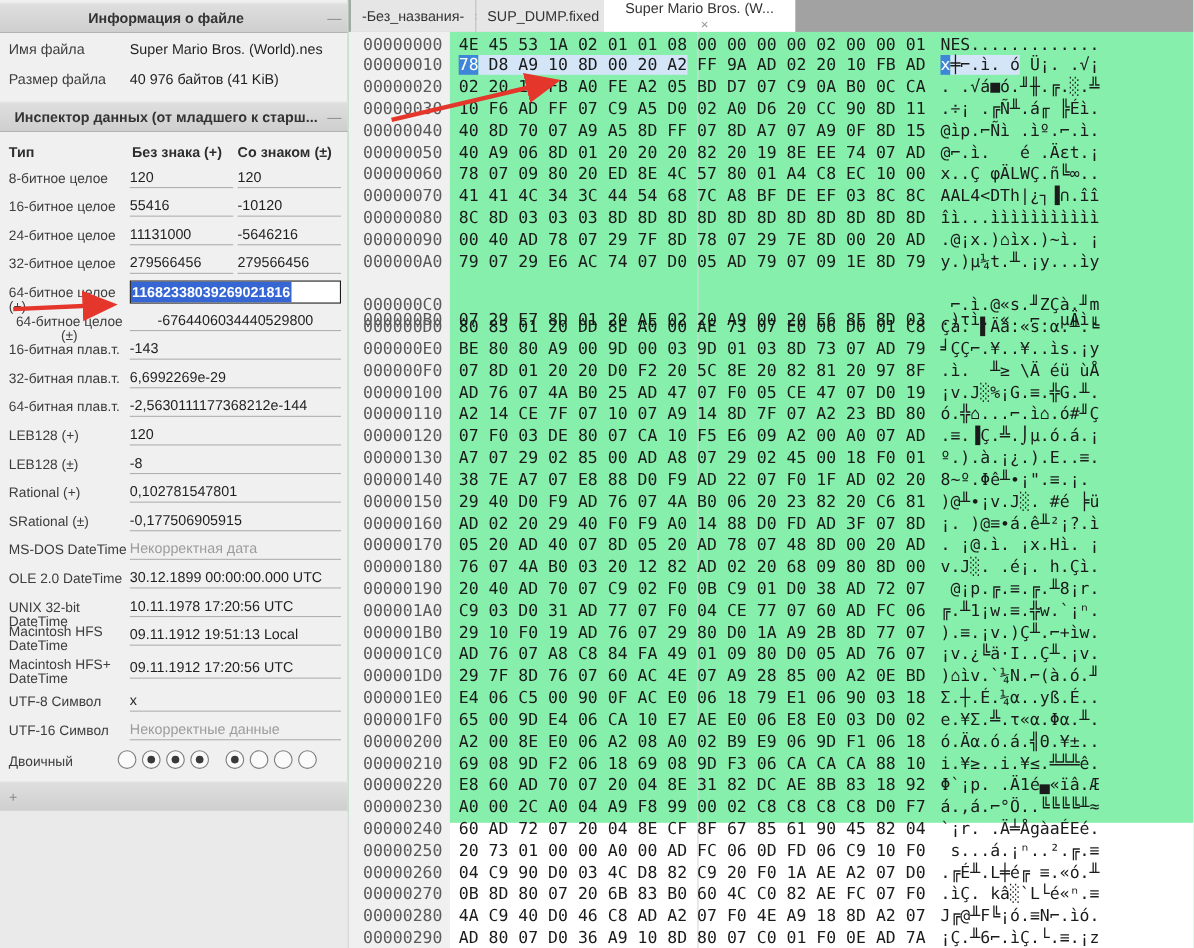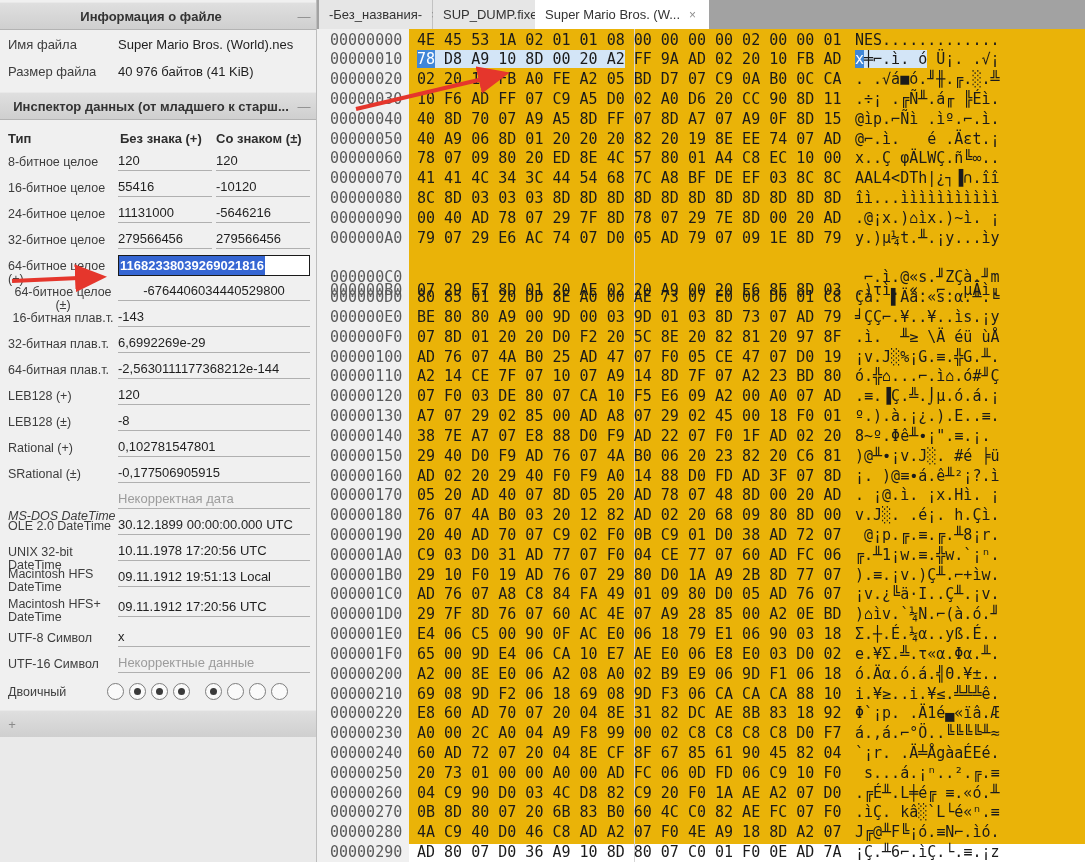--- a/index.html
+++ b/index.html
@@ -38,21 +38,21 @@
     line-height:19px;padding:0 1px;font-weight:bold;}
   .radios{position:absolute;left:107px;top:4px;white-space:nowrap;}
   .radio{display:inline-block;width:15px;height:15px;border:1px solid #7d7d7d;
     border-radius:50%;background:#fafafa;margin-right:5px;vertical-align:middle;}
   .radio.gap{margin-left:10px;}
   .radio.on::after{content:"";display:block;width:7px;height:7px;margin:4px;
     border-radius:50%;background:#3a3a3a;}
   .below-area{position:absolute;left:0;top:737px;width:316px;height:125px;background:#eaeaea;}
 
   
-  .hex-panel{position:absolute;left:317px;top:0;width:768px;height:844px;background:#eab308;}
+  .hex-panel{position:absolute;left:317px;top:0;width:768px;height:748px;background:#86efac;}
   .tab-bar{position:absolute;left:0;top:0;width:768px;height:29px;background:#a2a2a2;}
   .tab{position:absolute;top:0;height:29px;background:#e6e6e6;display:flex;
     align-items:center;padding:0 10px;box-sizing:border-box;border-right:1px solid #c2c2c2;
     cursor:pointer;}
   .tab.active{background:#fff;border-right:none;}
   .tlabel{font-size:13px;color:#333;white-space:nowrap;}
   .tclose{font-size:12px;color:#8f8f8f;margin-left:9px;cursor:pointer;}
   .gutter{position:absolute;left:0;top:29px;width:92px;height:833px;background:#f0f0f0;}
   .col-divider{position:absolute;left:317px;top:29px;width:1px;height:833px;background:#d6d6d6;}
   .hxrow{position:absolute;left:0;height:20px;width:768px;
@@ -123,21 +123,21 @@
         </div>
         <div class="irow" style="height: 26px;">
           <span class="lbl" style="top: 6px;">64-битное целое (+)</span>
           <span class="fieldbox"><span class="fieldsel">11682338039269021816</span></span>
         </div>
         <div class="irow" style="height: 26px; text-align: center;">
           <span class="lbl" style="top: 6px;">64-битное целое (±)</span>
           <span class="uval vw">-6764406034440529800</span>
         </div>
         <div class="irow" style="height: 26px;">
-          <span class="lbl" style="top: 6px; text-align: center;">16-битная плав.т.</span>
+          <span class="lbl" style="top: 6px;">16-битная плав.т.</span>
           <span class="uval vw">-143</span>
         </div>
         <div class="irow" style="height: 26px;">
           <span class="lbl" style="top: 6px;">32-битная плав.т.</span>
           <span class="uval vw">6,6992269e-29</span>
         </div>
         <div class="irow" style="height: 26px;">
           <span class="lbl" style="top: 6px;">64-битная плав.т.</span>
           <span class="uval vw">-2,5630111177368212e-144</span>
         </div>
@@ -151,21 +151,21 @@
         </div>
         <div class="irow" style="height: 26px;">
           <span class="lbl" style="top: 6px;">Rational (+)</span>
           <span class="uval vw">0,102781547801</span>
         </div>
         <div class="irow" style="height: 26px;">
           <span class="lbl" style="top: 6px;">SRational (±)</span>
           <span class="uval vw">-0,177506905915</span>
         </div>
         <div class="irow" style="height: 26px;">
-          <span class="lbl" style="top: 22px; font-style: italic;">MS-DOS DateTime</span>
+          <span class="lbl" style="top: 6px;">MS-DOS DateTime</span>
           <span class="uval vw disabled">Некорректная дата</span>
         </div>
         <div class="irow" style="height: 26px;">
           <span class="lbl" style="top: 6px;">OLE 2.0 DateTime</span>
           <span class="uval vw">30.12.1899 00:00:00.000 UTC</span>
         </div>
         <div class="irow" style="height: 26px;">
           <span class="lbl" style="top: 6px;">UNIX 32-bit DateTime</span>
           <span class="uval vw">10.11.1978 17:20:56 UTC</span>
         </div>
@@ -202,21 +202,21 @@
   <div class="hex-panel">
     <div class="tab-bar" id="tabBar">
         <div class="tab" style="left: 2px; width: 114px;">
           <span class="tlabel">-Без_названия-</span>
           <span class="tclose">×</span>
         </div>
         <div class="tab" style="left: 116px; width: 117px;">
           <span class="tlabel">SUP_DUMP.fixed</span>
           <span class="tclose">×</span>
         </div>
-        <div class="tab active" style="left: 218px; width: 174px;">
+        <div class="tab active" style="left: 232px; width: 174px; flex-direction: column;">
           <span class="tlabel">Super Mario Bros. (W...</span>
           <span class="tclose">×</span>
         </div>
       </div>
     <div class="gutter"></div>
     <div class="col-divider"></div>
     <div id="hexRows">
         <div class="hxrow" style="top: 29.5px;">
           <span class="off">00000000</span>
           <span class="bytes">4E 45 53 1A 02 01 01 08 00 00 00 00 02 00 00 01</span>

